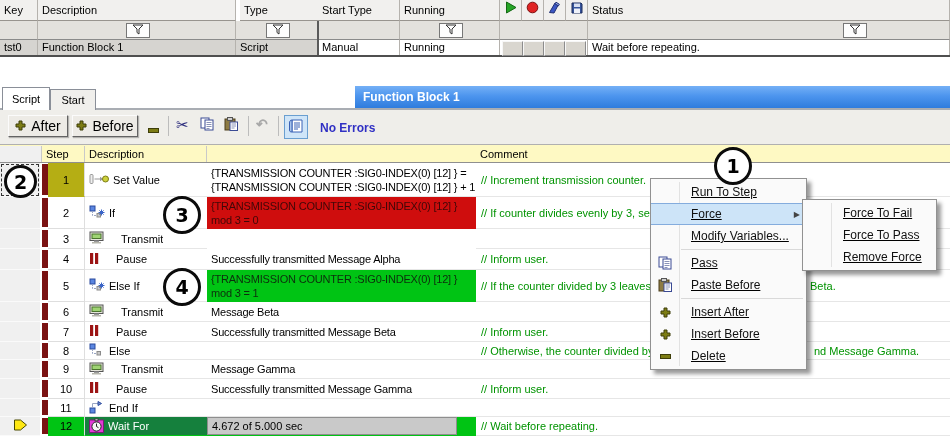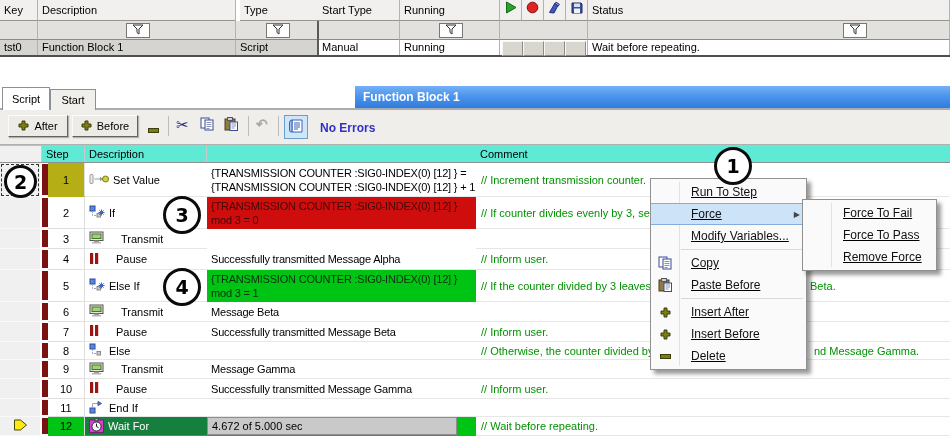--- a/index.html
+++ b/index.html
@@ -27,29 +27,29 @@
   #tab-script{left:2px;top:87px;width:46px;height:22px;line-height:22px;background:#fff;z-index:2;}
   #tab-start{left:50px;top:89px;width:44px;height:20px;line-height:20px;background:#f0efec;}
   #blocktitle{position:absolute;left:355px;top:86px;width:595px;height:22px;box-sizing:border-box;
       background:linear-gradient(#74b0f6 0%,#4d95ee 45%,#2f7cdd 100%);color:#fff;font-weight:bold;font-size:12px;
       line-height:22px;padding-left:8px;}
 
   
   #toolbar{position:absolute;left:0;top:110px;width:950px;height:34px;background:#efeeea;}
   .tbtn{position:absolute;top:5px;height:22px;background:#edebe6;border:1px solid #636363;
         border-top-color:#fbfbfb;border-left-color:#fbfbfb;box-shadow:1px 1px 1px rgba(0,0,0,.25);
-        display:flex;align-items:center;justify-content:center;gap:5px;font-size:11px;box-sizing:border-box;}
+        display:flex;align-items:center;justify-content:center;gap:5px;font-size:14px;box-sizing:border-box;}
   .tsep{position:absolute;top:6px;width:1px;height:20px;background:#bcbcbc;}
   .tic{position:absolute;top:9px;display:flex;align-items:center;justify-content:center;}
   #btn-script{position:absolute;left:284px;top:5px;width:24px;height:24px;background:#cfe5f8;
       border:1px solid #6a9fd0;display:flex;align-items:center;justify-content:center;box-sizing:border-box;}
   #noerrors{position:absolute;left:320px;top:11px;font-weight:bold;font-size:12px;color:#3030c4;}
 
   
-  #shead{position:absolute;left:0;top:144px;width:950px;height:19px;background:#5eead4;
+  #shead{position:absolute;left:0;top:144px;width:950px;height:19px;background:#fef9c3;
          border-top:1px solid #b0b0b0;border-bottom:1px solid #8f8f8f;box-sizing:border-box;}
   .sh{top:1px;height:16px;line-height:16px;padding-left:4px;border-right:1px solid #c9c9c9;}
   #srows{position:absolute;left:0;top:0;width:950px;height:436px;}
   .srow{position:absolute;left:0;width:950px;}
   .c-gut{left:0;width:40px;height:100%;background:#f0f0f0;border-bottom:1px solid #fafafa;
          display:flex;align-items:center;justify-content:center;}
   .c-gut.sel{outline:1px dashed #333;outline-offset:-2px;}
   .c-red{left:42px;width:6px;top:1px;bottom:2px;background:#7a1212;}
   .c-step{left:48px;width:37px;height:100%;display:flex;align-items:center;justify-content:center;
           border-right:1px solid #dedede;border-bottom:1px solid #dedede;}
@@ -490,21 +490,21 @@
       </div>
       <div class="msep"></div>
       <div class="mi">
         <span class="ic">
           <svg width="14" height="14">
             <rect x="1" y="1" width="8" height="10" fill="#fff" stroke="#3a4a94"></rect>
             <rect x="5" y="3" width="8" height="10" fill="#fff" stroke="#3a4a94"></rect>
             <path d="M6.5 5.5h5M6.5 7.5h5M6.5 9.5h5M6.5 11.5h3" stroke="#8a93b8"></path>
           </svg>
         </span>
-        <span class="lbl">Copy</span>
+        <span class="lbl">Pass</span>
       </div>
       <div class="mi">
         <span class="ic">
           <svg width="14" height="14">
             <rect x="1" y="2" width="10" height="11" fill="#8d7b43" stroke="#4c3f1c"></rect>
             <rect x="3.5" y="0.5" width="5" height="3" fill="#cfcfcf" stroke="#555"></rect>
             <rect x="6" y="5" width="7.5" height="8.5" fill="#fff" stroke="#3a4a94"></rect>
             <path d="M7.5 7h4.5M7.5 9h4.5M7.5 11h3" stroke="#8a93b8"></path>
           </svg>
         </span>

